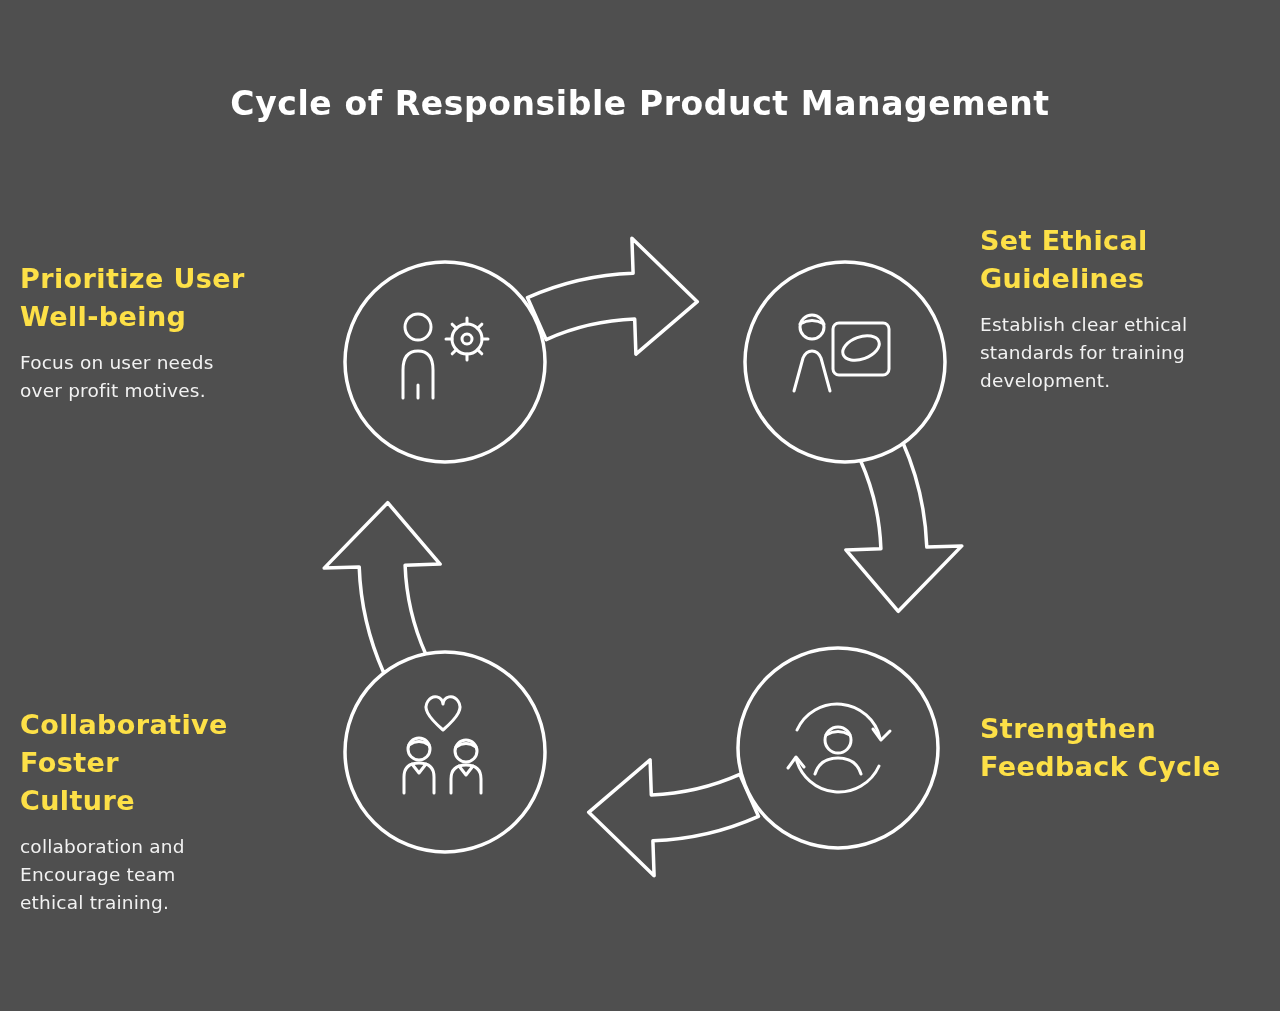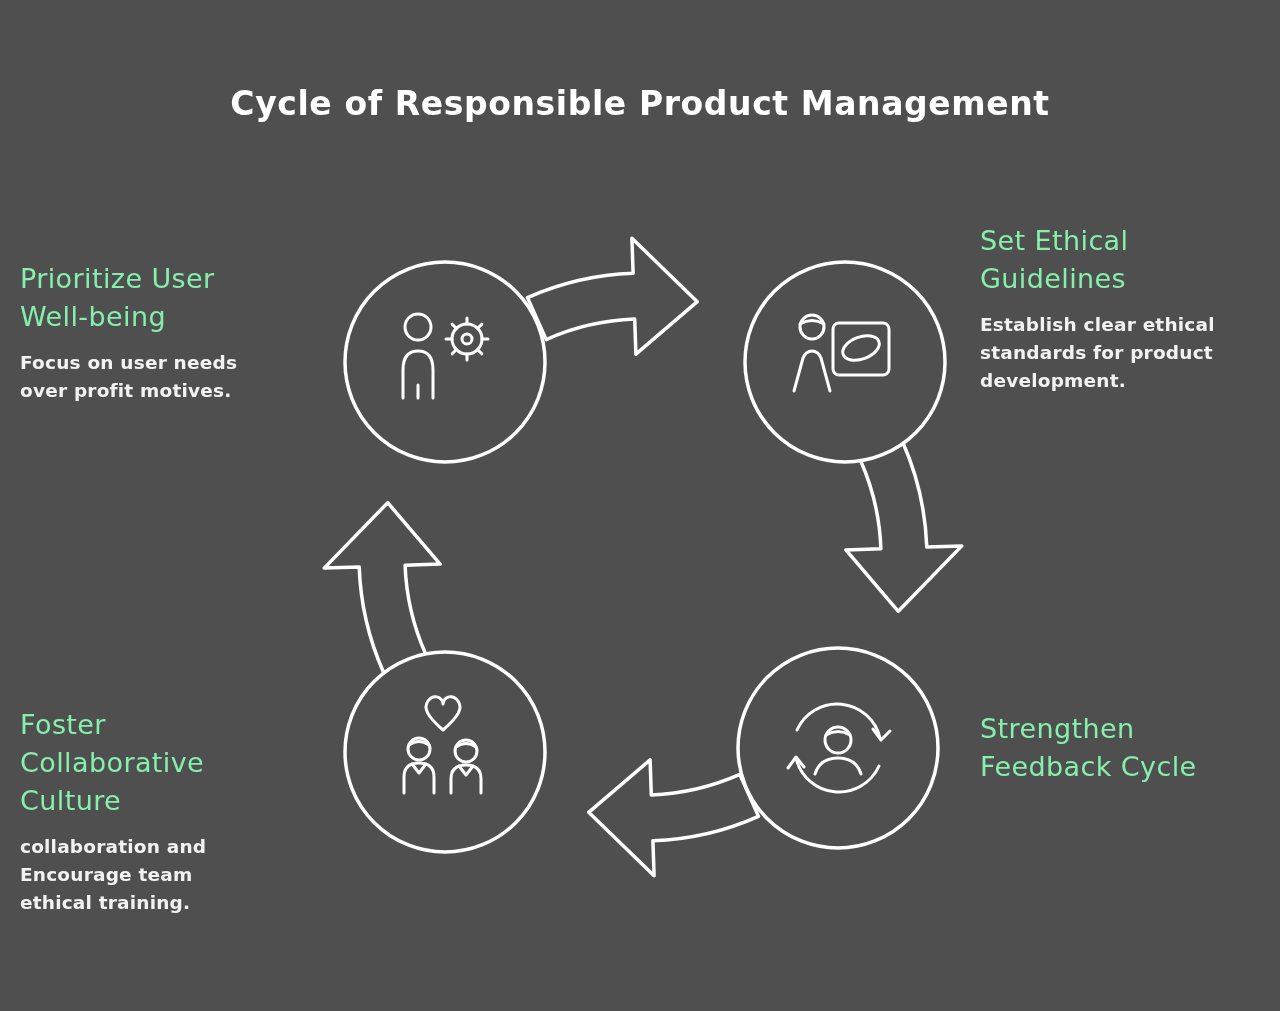--- a/index.html
+++ b/index.html
@@ -39,30 +39,30 @@
     pointer-events: none;
   }
   .label {
     position: absolute;
   }
   .label.right { text-align: left; }
   .label.left  { text-align: left; }
   .label .h span {
     display: block;
     font-size: 27px;
-    font-weight: 400;
+    font-weight: 700;
     line-height: 38px;
     letter-spacing: 0.4px;
-    color: #86efac;
+    color: #fde047;
   }
   .label .d { margin-top: 13px; }
   .label .d span {
     display: block;
     font-size: 18.5px;
-    font-weight: 700;
+    font-weight: 400;
     line-height: 28px;
     letter-spacing: 0.2px;
     color: #f2f2f2;
   }
   .label.right .d { margin-left: auto; }
 </style>
 </head>
 <body>
 
 <div class="stage">
@@ -156,36 +156,36 @@
     </div>
   </div>
 
   <div class="label left" style="top:222px; left:980px; width:280px;">
     <div class="h">
       <span>Set Ethical</span>
       <span>Guidelines</span>
     </div>
     <div class="d">
       <span>Establish clear ethical</span>
-      <span>standards for product</span>
+      <span>standards for training</span>
       <span>development.</span>
     </div>
   </div>
 
   <div class="label left" style="top:710px; left:980px; width:280px;">
     <div class="h">
       <span>Strengthen</span>
       <span>Feedback Cycle</span>
     </div>
   </div>
 
   <div class="label right" style="top:706px; left:20px; width:282px;">
     <div class="h">
+      <span>Collaborative</span>
       <span>Foster</span>
-      <span>Collaborative</span>
       <span>Culture</span>
     </div>
     <div class="d">
       <span>collaboration and</span>
       <span>Encourage team</span>
       <span>ethical training.</span>
     </div>
   </div>
 
 </div>

